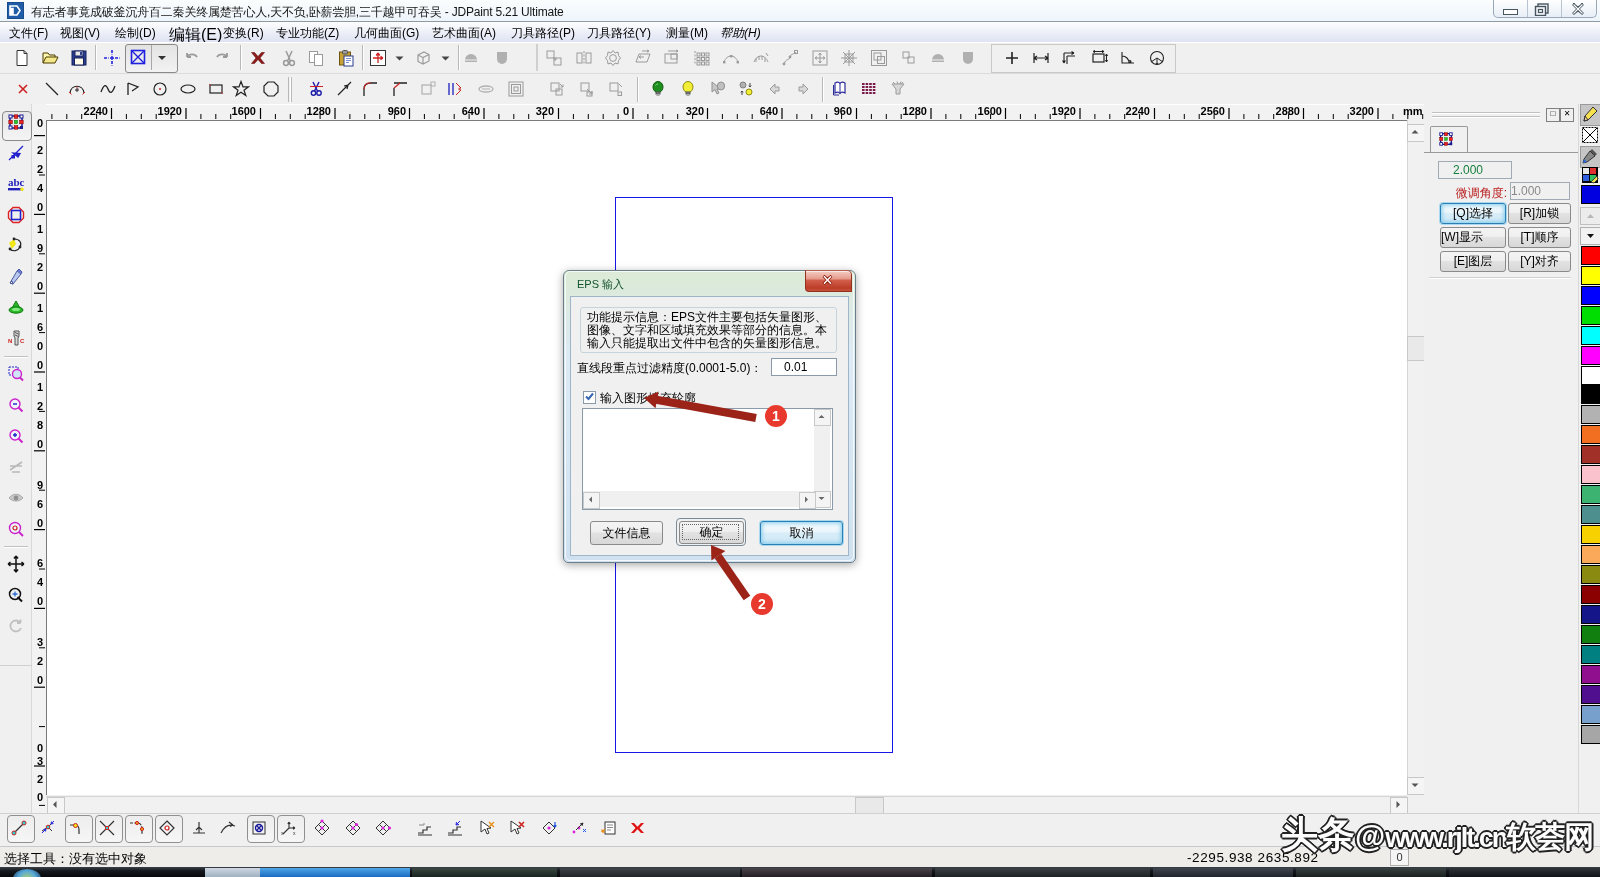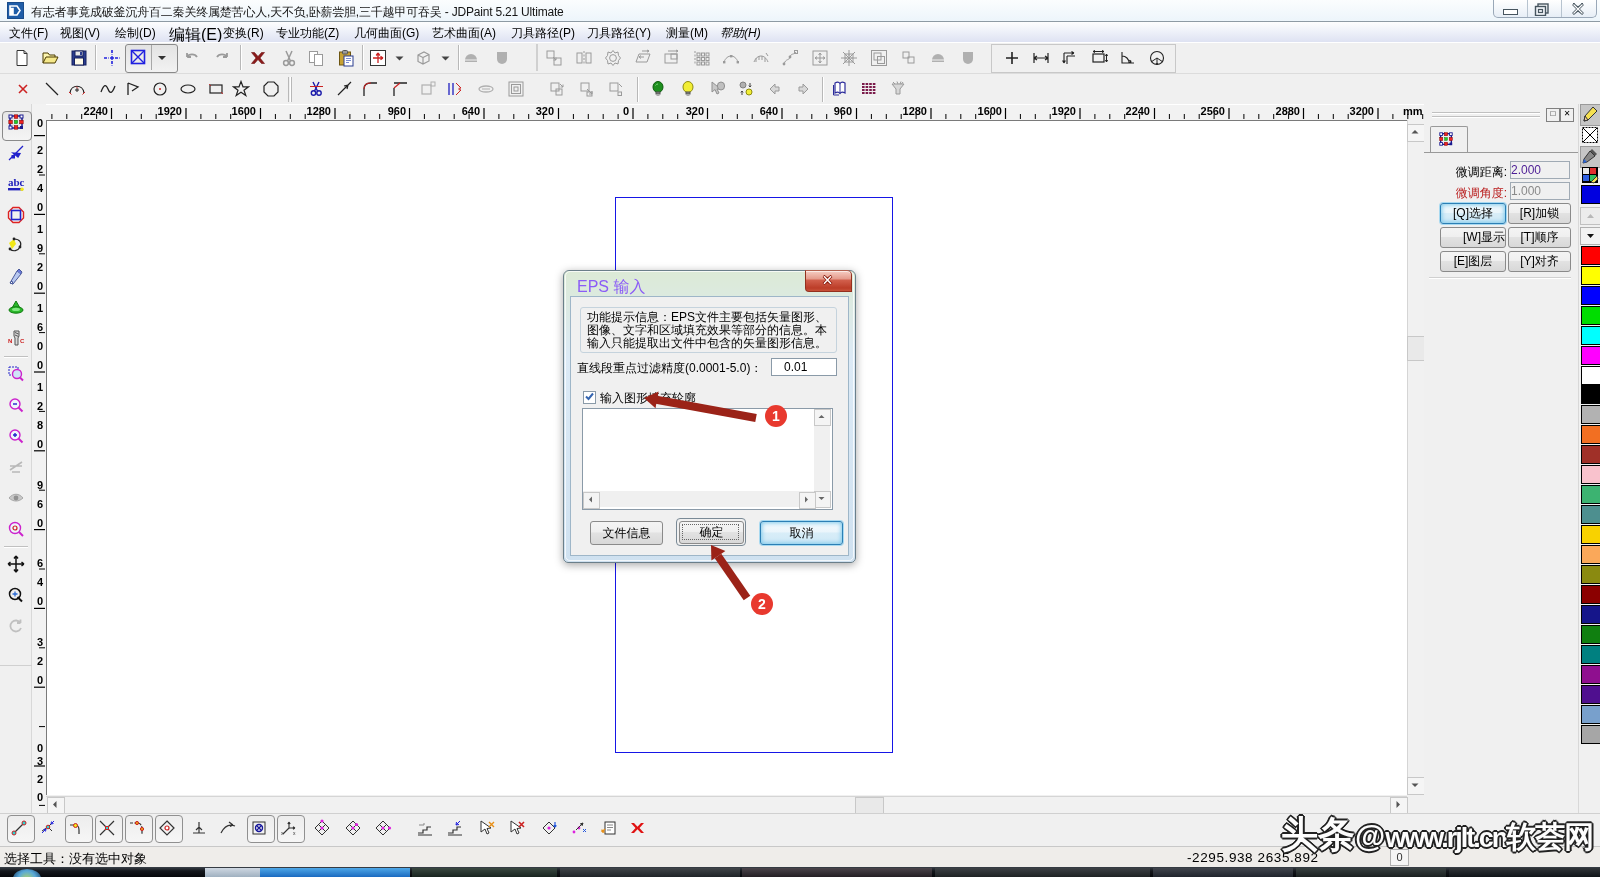--- a/index.html
+++ b/index.html
@@ -654,25 +654,25 @@
     <rect x="7.4" y="7.4" width="3.2" height="3.2" fill="#22cc22" stroke="#0a6a0a" stroke-width="0.5"></rect>
     <g fill="#fff" stroke="#1a1a8f">
       <rect x="2" y="2" width="3" height="3"></rect>
       <rect x="13" y="2" width="3" height="3"></rect>
       <rect x="2" y="13" width="3" height="3"></rect>
     </g>
     <rect x="13" y="13" width="3" height="3" fill="#1a1a8f"></rect>
   </svg>
 <div style="position:absolute;left:1441px;top:164px;width:66px;height:14px;font-size:12px;color:#000;text-align:right;">微调距离:</div>
 <div style="position:absolute;left:1441px;top:185px;width:66px;height:14px;font-size:12px;color:#b91c1c;text-align:right;">微调角度:</div>
-<div style="position:absolute;left:1510px;top:161px;width:58px;height:16px;background:#f0f0f0;border:1px solid #a0aab4;font-size:12px;color:#4c1d95;padding-left:0;line-height:16px;">2.000</div>
+<div style="position:absolute;left:1438px;top:161px;width:58px;height:16px;background:#f0f0f0;border:1px solid #a0aab4;font-size:12px;color:#15803d;padding-left:14px;line-height:16px;">2.000</div>
 <div style="position:absolute;left:1510px;top:182px;width:58px;height:16px;background:#f0f0f0;border:1px solid #a0aab4;font-size:12px;color:#8a8a8a;line-height:16px;">1.000</div>
 <div style="position:absolute;left:1440px;top:203px;width:64px;height:19px;background:linear-gradient(#f4f4f4,#efefef 45%,#e2e2e2 50%,#d8d8d8);border:1px solid #8a8a8a;border-radius:3px;font-size:12px;color:#000;text-align:center;line-height:19px;font-size:12px;border:1px solid #2c7fb5;box-shadow:0 0 0 1px #a8d9f0,inset 0 0 4px 1px #7fc9ea;background:linear-gradient(#f4fafd,#eaf5fb 45%,#d8edf8 50%,#cfe8f6);">[Q]选择</div>
 <div style="position:absolute;left:1508px;top:203px;width:61px;height:19px;background:linear-gradient(#f4f4f4,#efefef 45%,#e2e2e2 50%,#d8d8d8);border:1px solid #8a8a8a;border-radius:3px;font-size:12px;color:#000;text-align:center;line-height:19px;font-size:12px;">[R]加锁</div>
-<div style="position:absolute;left:1440px;top:227px;width:64px;height:19px;background:linear-gradient(#f4f4f4,#efefef 45%,#e2e2e2 50%,#d8d8d8);border:1px solid #8a8a8a;border-radius:3px;font-size:12px;color:#000;text-align:right;line-height:19px;font-size:12px;">[W]显示</div>
+<div style="position:absolute;left:1440px;top:227px;width:64px;height:19px;background:linear-gradient(#f4f4f4,#efefef 45%,#e2e2e2 50%,#d8d8d8);border:1px solid #8a8a8a;border-radius:3px;font-size:12px;color:#000;text-align:left;line-height:19px;font-size:12px;">[W]显示</div>
 <div style="position:absolute;left:1508px;top:227px;width:61px;height:19px;background:linear-gradient(#f4f4f4,#efefef 45%,#e2e2e2 50%,#d8d8d8);border:1px solid #8a8a8a;border-radius:3px;font-size:12px;color:#000;text-align:center;line-height:19px;font-size:12px;">[T]顺序</div>
 <div style="position:absolute;left:1440px;top:251px;width:64px;height:19px;background:linear-gradient(#f4f4f4,#efefef 45%,#e2e2e2 50%,#d8d8d8);border:1px solid #8a8a8a;border-radius:3px;font-size:12px;color:#000;text-align:center;line-height:19px;font-size:12px;">[E]图层</div>
 <div style="position:absolute;left:1508px;top:251px;width:61px;height:19px;background:linear-gradient(#f4f4f4,#efefef 45%,#e2e2e2 50%,#d8d8d8);border:1px solid #8a8a8a;border-radius:3px;font-size:12px;color:#000;text-align:center;line-height:19px;font-size:12px;">[Y]对齐</div>
 <div style="position:absolute;left:1429px;top:277px;width:142px;height:1px;background:#d0d0d0;box-shadow:0 1px 0 #fff;"></div>
 <div style="position:absolute;left:1578px;top:104px;width:22px;height:764px;background:#f0f0f0;border-left:1px solid #d8d8d8;"></div>
 <div style="position:absolute;left:1580px;top:104px;width:20px;height:20px;background:#c6c6c6;border:1px solid #9a9a9a;"></div>
 <svg class="ic" style="left:1581px;top:105px" width="18" height="18" viewBox="0 0 18 18">
     <path d="M12 2 L16 6 L7 15 L3 16 L4 11 Z" fill="#f5e050" stroke="#333"></path>
     <path d="M4 11 L7 15 L3 16 Z" fill="#e8c8a0" stroke="#333"></path>
     <path d="M3.7 14.5 L3 16 L4.6 15.6 Z" fill="#333"></path>
@@ -726,21 +726,21 @@
 <div style="position:absolute;left:1581px;top:585px;width:18px;height:17px;background:#8b0000;border:1px solid #000;"></div>
 <div style="position:absolute;left:1581px;top:605px;width:18px;height:17px;background:#15158a;border:1px solid #000;"></div>
 <div style="position:absolute;left:1581px;top:625px;width:18px;height:17px;background:#107f10;border:1px solid #000;"></div>
 <div style="position:absolute;left:1581px;top:645px;width:18px;height:17px;background:#008080;border:1px solid #000;"></div>
 <div style="position:absolute;left:1581px;top:665px;width:18px;height:17px;background:#8f0f8f;border:1px solid #000;"></div>
 <div style="position:absolute;left:1581px;top:685px;width:18px;height:17px;background:#4f0f8f;border:1px solid #000;"></div>
 <div style="position:absolute;left:1581px;top:705px;width:18px;height:17px;background:#78a0cc;border:1px solid #000;"></div>
 <div style="position:absolute;left:1581px;top:725px;width:18px;height:17px;background:#a6a6a6;border:1px solid #000;"></div>
 <div style="position:absolute;left:563px;top:270px;width:291px;height:291px;background:linear-gradient(#ecf4fb,#dcead6 0%,#dceaf6 30%,#cfe1f0);border:1px solid #6b7f8a;border-radius:6px 6px 5px 5px;box-shadow:0 2px 8px rgba(0,0,0,0.35);"></div>
 <div style="position:absolute;left:565px;top:271px;width:287px;height:288px;border:1px solid rgba(255,255,255,0.75);border-radius:5px;"></div>
-<div style="position:absolute;left:577px;top:277px;width:150px;height:15px;font-size:16px;color:#8b5cf6;">EPS 输入</div>
+<div style="position:absolute;left:577px;top:277px;width:150px;height:15px;font-size:11px;color:#14532d;">EPS 输入</div>
 <div style="position:absolute;left:805px;top:270px;width:45px;height:20px;background:linear-gradient(#f6cdc3,#e49a8b 40%,#d2604d 45%,#bc3d28 85%,#c8523a);border:1px solid #93301e;border-top-color:#b0604f;border-radius:0 5px 0 4px;box-shadow:inset 0 1px 0 rgba(255,255,255,0.6);"></div>
 <svg class="a" style="left:822px;top:275px" width="11" height="10" viewBox="0 0 11 10">
     <path d="M1.5 1 L5.5 3.8 L9.5 1 M1.5 9 L5.5 6.2 L9.5 9 M1.5 1 L9.5 9 M9.5 1 L1.5 9" stroke="#8a1a0c" stroke-width="2.6" fill="none"></path>
     <path d="M2 1.2 L9 8.8 M9 1.2 L2 8.8" stroke="#fff" stroke-width="1.4"></path>
   </svg>
 <div style="position:absolute;left:570px;top:296px;width:277px;height:258px;background:#f0f0f0;border:1px solid #9eb6c8;"></div>
 <div style="position:absolute;left:580px;top:307px;width:255px;height:44px;border:1px solid #c5d3dd;border-radius:3px;"></div>
 <div style="position:absolute;left:587px;top:311px;width:243px;height:40px;font-size:12px;line-height:12.8px;color:#000;letter-spacing:0px;">功能提示信息：EPS文件主要包括矢量图形、图像、文字和区域填充效果等部分的信息。本输入只能提取出文件中包含的矢量图形信息。</div>
 <div style="position:absolute;left:577px;top:360px;width:200px;height:15px;font-size:12px;color:#000;white-space:nowrap;">直线段重点过滤精度(0.0001-5.0)：</div>
 <div style="position:absolute;left:771px;top:358px;width:52px;height:16px;background:#fff;border:1px solid #8a9aa8;font-size:12px;line-height:16px;padding-left:12px;color:#000;">0.01</div>

